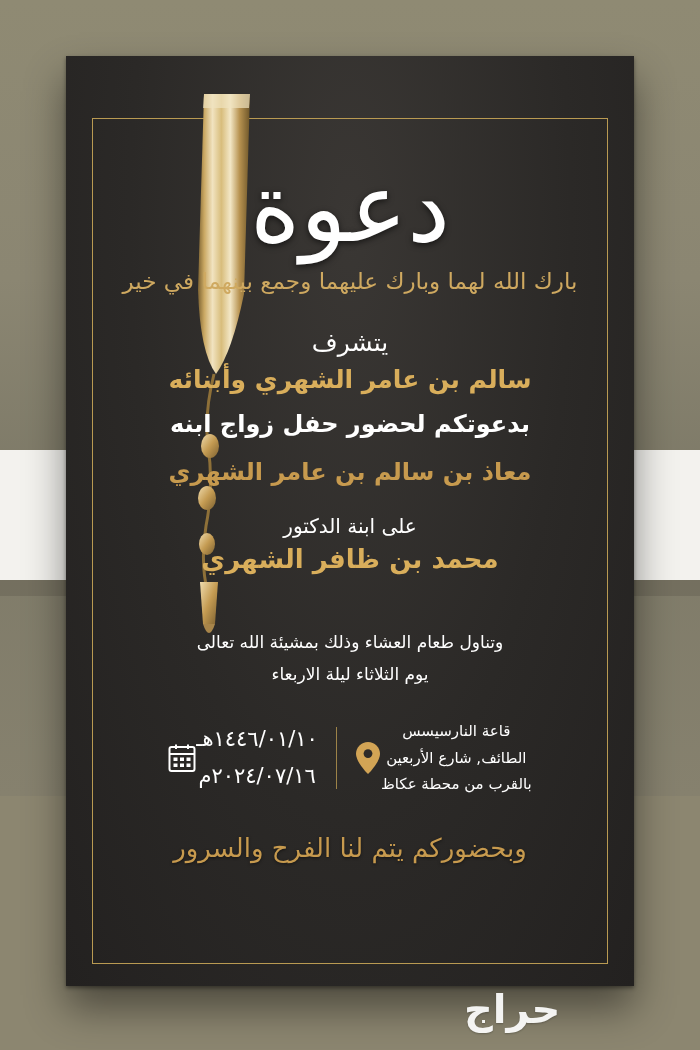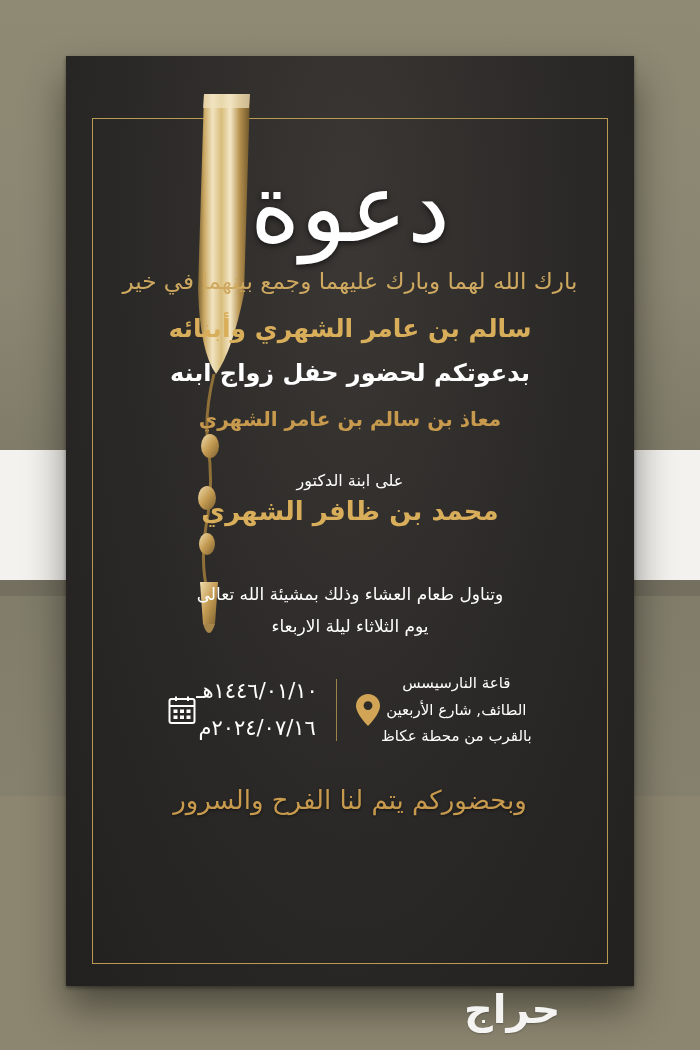--- a/index.html
+++ b/index.html
@@ -100,44 +100,44 @@
     transform: scaleX(1.05);
   }
 
   .yatasharraf {
     margin-top: 34px;
     font-size: 25px;
     color: #ffffff;
   }
 
   .host-name {
-    margin-top: 20px;
+    margin-top: 8px;
     font-size: 25px;
     font-weight: bold;
     color: #d9ae5b;
   }
 
   .invite-line {
     margin-top: 16px;
     font-size: 24px;
     font-weight: bold;
     color: #ffffff;
   }
 
   .groom-name {
     margin-top: 20px;
-    font-size: 20px;
+    font-size: 24px;
     font-weight: bold;
     color: #c79a4e;
     letter-spacing: 1px;
   }
 
   .on-daughter {
-    margin-top: 40px;
-    font-size: 16px;
+    margin-top: 28px;
+    font-size: 20px;
     color: #ffffff;
   }
 
   .bride-father {
     margin-top: 6px;
     font-size: 26px;
     font-weight: bold;
     color: #d9ae5b;
   }
 
@@ -248,20 +248,21 @@
         <path d="M33 530 Q39 548 45 530 Z" fill="#a8854a"></path>
       </svg>
     </div>
 
     <div class="content">
 
       <div class="dawah">دعوة</div>
 
       <div class="basmala">بارك الله لهما وبارك عليهما وجمع بينهما في خير</div>
 
+      <div class="yatasharraf">يتشرف</div>
 
       <div class="host-name">سالم بن عامر الشهري وأبنائه</div>
 
       <div class="invite-line">بدعوتكم لحضور حفل زواج ابنه</div>
 
       <div class="groom-name">معاذ بن سالم بن عامر الشهري</div>
 
       <div class="on-daughter">على ابنة الدكتور</div>
 
       <div class="bride-father">محمد بن ظافر الشهري</div>

